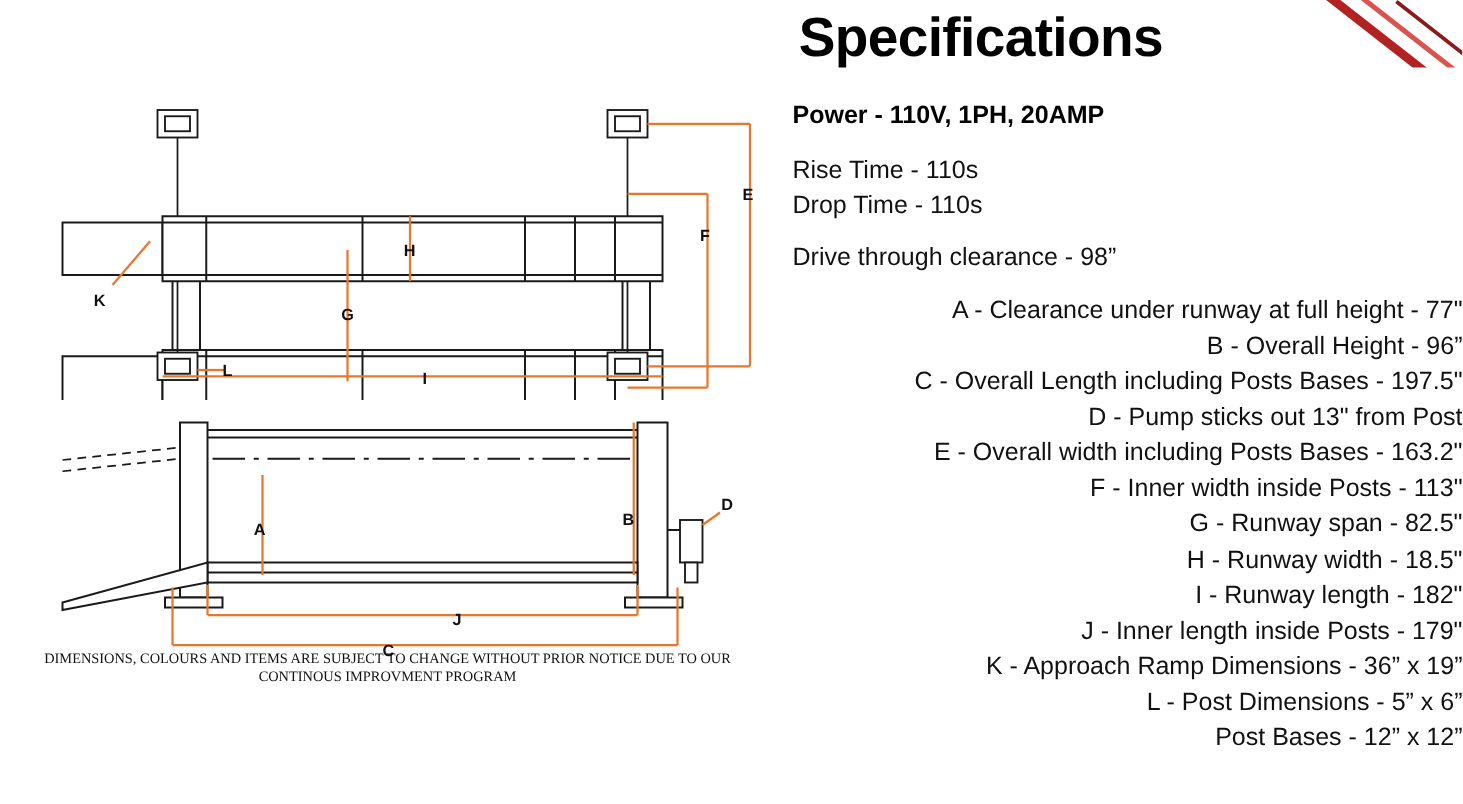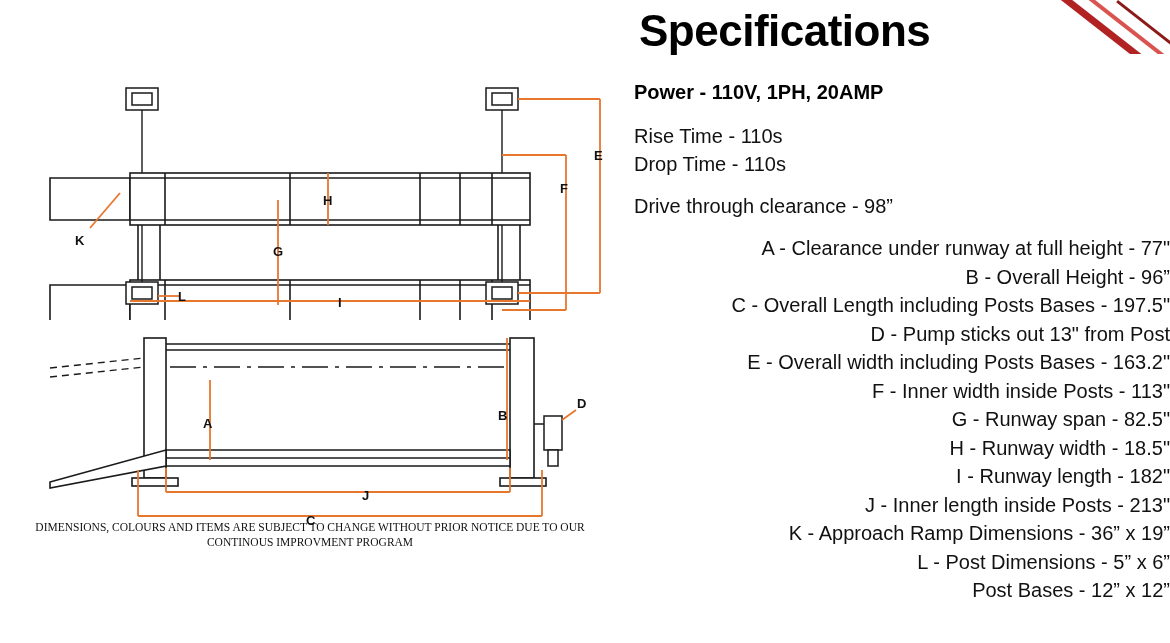--- a/index.html
+++ b/index.html
@@ -294,20 +294,20 @@
     <div class="spec-list">
       <div class="spec-line">A - Clearance under runway at full height - 77"</div>
       <div class="spec-line">B - Overall Height - 96”</div>
       <div class="spec-line">C - Overall Length including Posts Bases - 197.5"</div>
       <div class="spec-line">D - Pump sticks out 13" from Post</div>
       <div class="spec-line">E - Overall width including Posts Bases - 163.2"</div>
       <div class="spec-line">F - Inner width inside Posts - 113"</div>
       <div class="spec-line">G - Runway span - 82.5"</div>
       <div class="spec-line">H - Runway width - 18.5"</div>
       <div class="spec-line"> I - Runway length - 182"</div>
-      <div class="spec-line">J - Inner length inside Posts - 213"</div>
+      <div class="spec-line">J - Inner length inside Posts - 179"</div>
       <div class="spec-line">K - Approach Ramp Dimensions - 36” x 19”</div>
       <div class="spec-line">L - Post Dimensions - 5” x 6”</div>
       <div class="spec-line indent">Post Bases - 12” x 12”</div>
     </div>
   </div>
 
 </div>
 
 </body></html>

